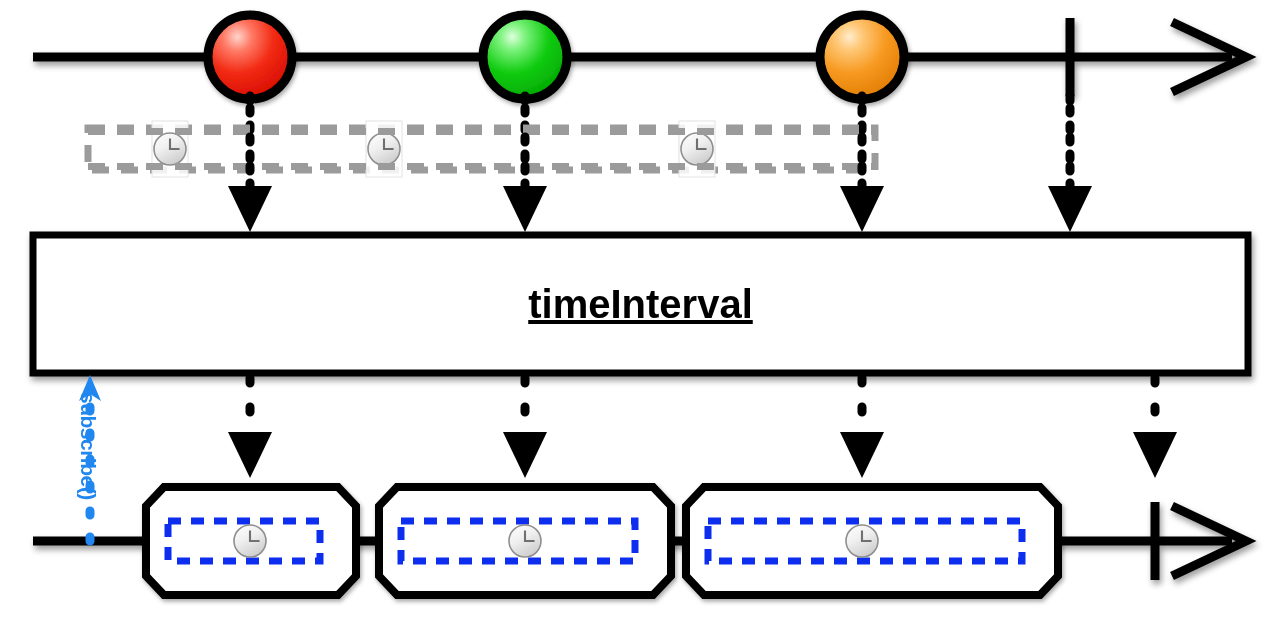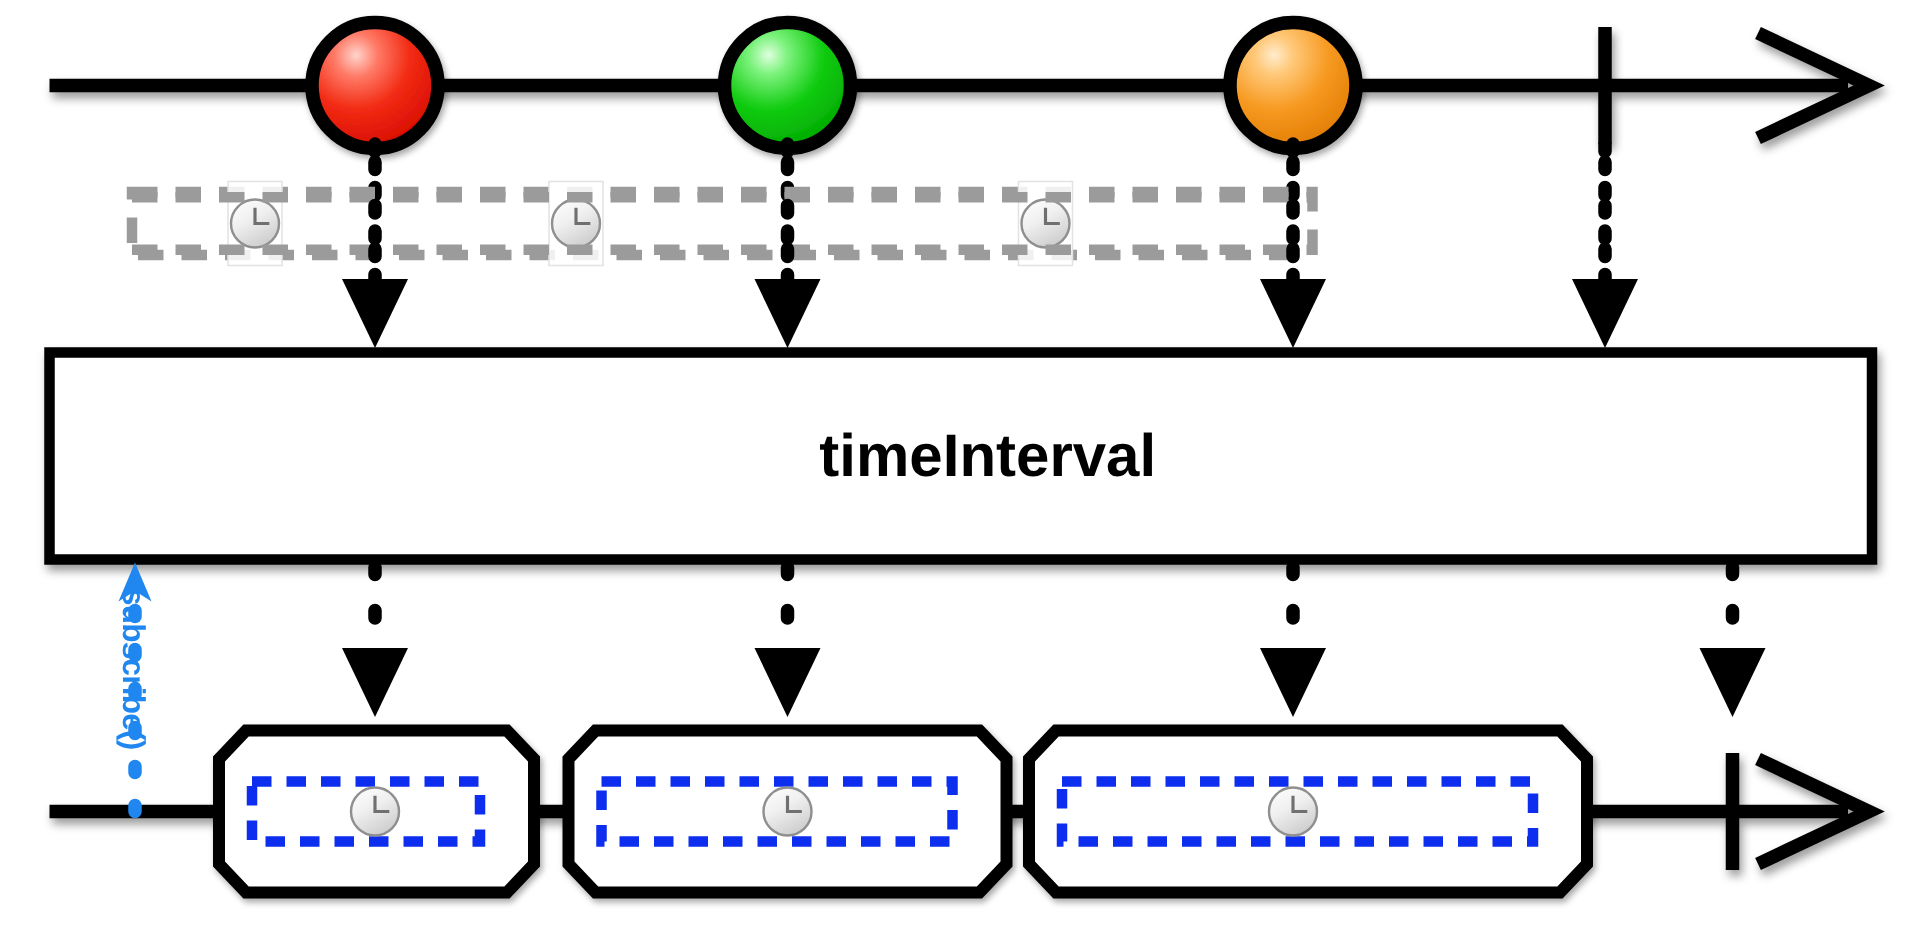--- a/index.html
+++ b/index.html
@@ -20,33 +20,34 @@
   }
   #diagram {
     position: absolute;
     left: 0;
     top: 0;
     width: 1280px;
     height: 620px;
   }
   .op-label {
     position: absolute;
-    left: 51px;
+    left: 33px;
     top: 235px;
     width: 1215px;
     height: 138px;
     display: flex;
     align-items: center;
     justify-content: center;
     font-family: "Liberation Sans", sans-serif;
     font-weight: bold;
     font-size: 40px;
     color: #000000;
     letter-spacing: 0px;
     pointer-events: none;
+    text-decoration: underline;
   }
   .subscribe-label {
     position: absolute;
     left: 74px;
     top: 392px;
     width: 160px;
     height: 26px;
     transform-origin: 0 0;
     transform: rotate(90deg) translate(0px, -26px);
     font-family: "Liberation Sans", sans-serif;

